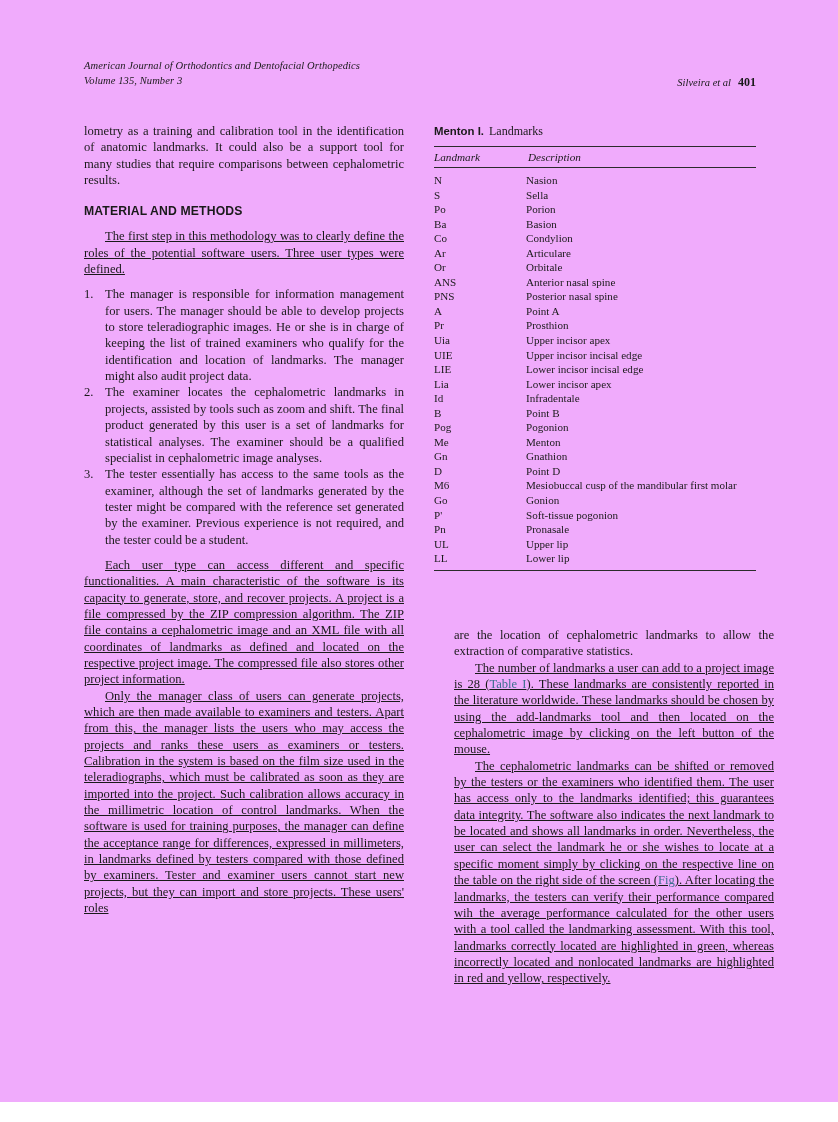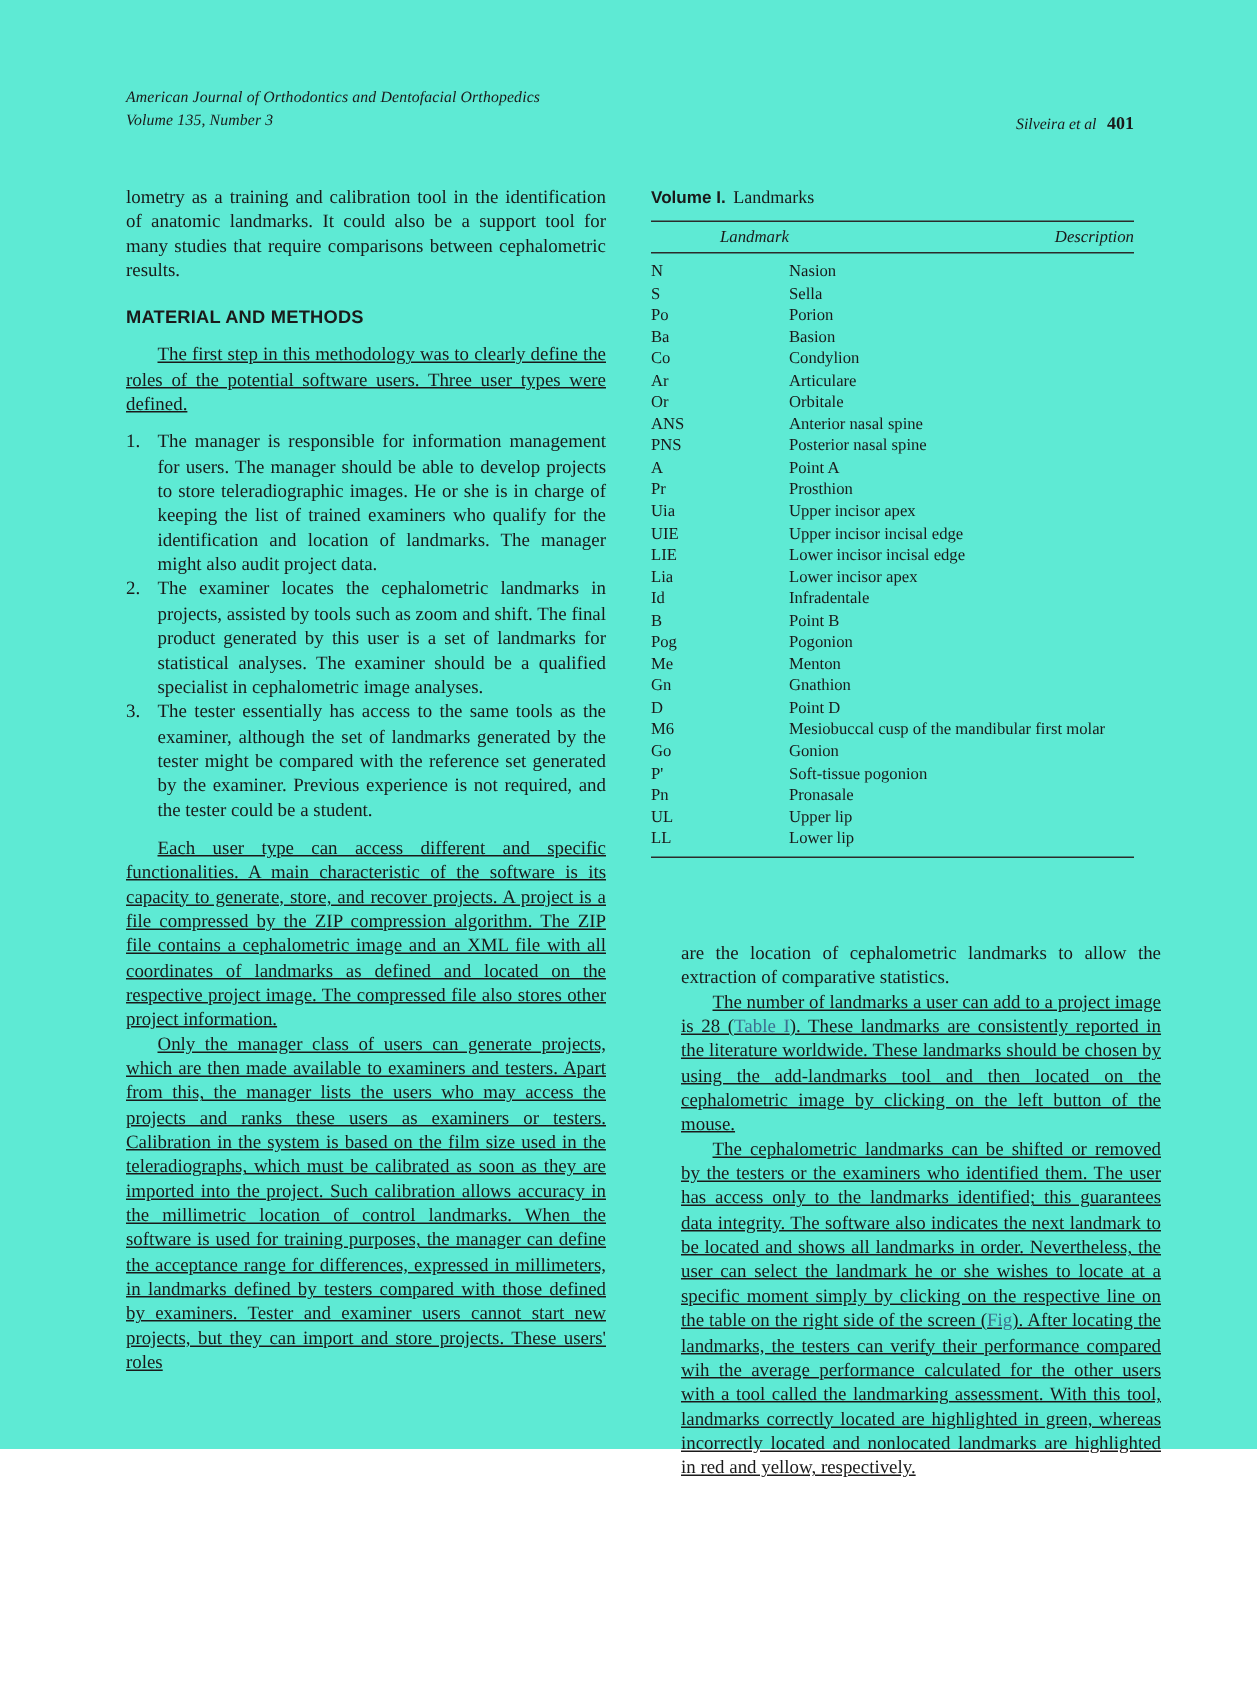--- a/index.html
+++ b/index.html
@@ -13,22 +13,22 @@
     position: relative;
     font-family: "Liberation Serif", serif;
     color: #1a1a1a;
     overflow: hidden;
   }
 
   .page {
     position: absolute;
     top: 0; left: 0;
     width: 838px;
-    height: 966px;
-    background: #5eead4;
+    height: 1102px;
+    background: #f0abfc;
   }
 
   
   .runhead {
     position: absolute;
     left: 84px;
     top: 59px;
     width: 672px;
     height: 34px;
   }
@@ -141,21 +141,21 @@
     margin-left: 5px;
   }
   table.landmarks {
     width: 100%;
     border-collapse: collapse;
     font-size: 11.1px;
   }
   table.landmarks thead th {
     font-style: italic;
     font-weight: normal;
-    text-align: right;
+    text-align: left;
     font-size: 11.2px;
     padding: 4px 0 4px 0;
     border-top: 1.6px solid #2b2b2b;
     border-bottom: 1.4px solid #2b2b2b;
   }
   table.landmarks thead th.c-desc {
     padding-left: 2px;
     margin-top: 32px;
   }
   table.landmarks tbody td {
@@ -222,21 +222,21 @@
 
     <div class="gap-sm"></div>
 
     <p class="body indent">Each user type can access different and specific functionalities. A main characteristic of the software is its capacity to generate, store, and recover projects. A project is a file compressed by the ZIP compression algorithm. The ZIP file contains a cephalometric image and an XML file with all coordinates of landmarks as defined and located on the respective project image. The compressed file also stores other project information.</p>
 
     <p class="body indent">Only the manager class of users can generate projects, which are then made available to examiners and testers. Apart from this, the manager lists the users who may access the projects and ranks these users as examiners or testers. Calibration in the system is based on the film size used in the teleradiographs, which must be calibrated as soon as they are imported into the project. Such calibration allows accuracy in the millimetric location of control landmarks. When the software is used for training purposes, the manager can define the acceptance range for differences, expressed in millimeters, in landmarks defined by testers compared with those defined by examiners. Tester and examiner users cannot start new projects, but they can import and store projects. These users' roles</p>
   </div>
 
   <div class="table-wrap">
     <div class="table-caption">
-      <span class="tnum">Volume I.</span><span class="ttitle">Landmarks</span>
+      <span class="tnum">Menton I.</span><span class="ttitle">Landmarks</span>
     </div>
 
     <table class="landmarks">
       <thead>
         <tr>
           <th class="col-mark">Landmark</th>
           <th class="c-desc">Description</th>
         </tr>
       </thead>
       <tbody>

